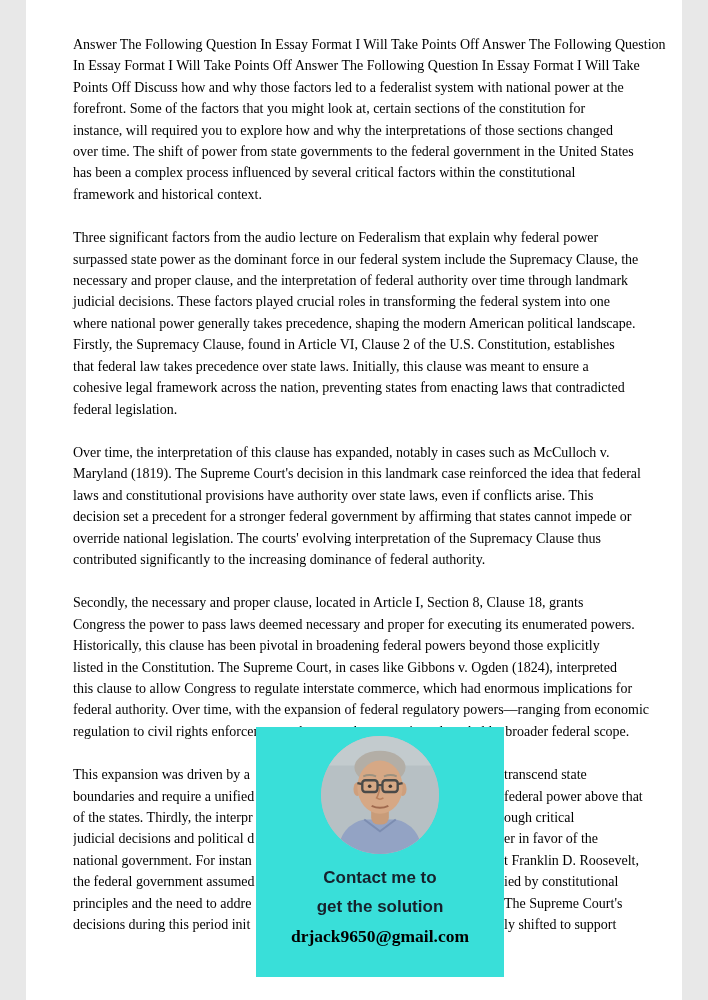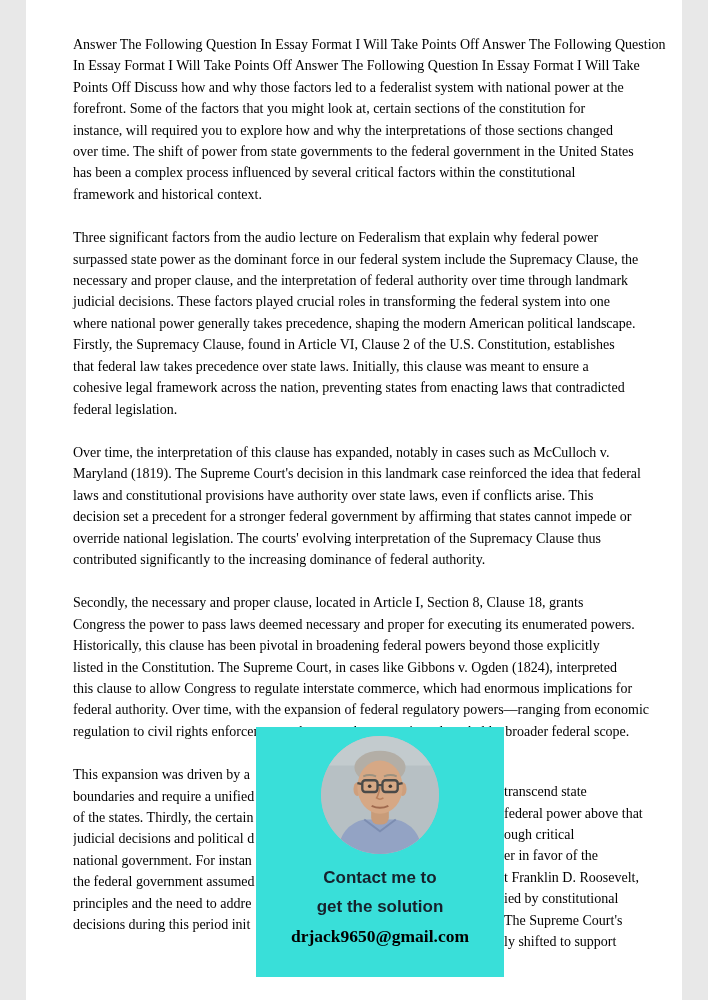--- a/index.html
+++ b/index.html
@@ -33,21 +33,21 @@
     position: absolute;
     left: 0;
     top: 0;
     width: 196px;
     overflow: hidden;
     white-space: pre;
   }
   .frag-right {
     position: absolute;
     left: 431px;
-    top: 17px;
+    top: 0;
     white-space: pre;
   }
   .overlay {
     position: absolute;
     left: 230px;
     top: 727px;
     width: 248px;
     height: 250px;
     background: #39dfd9;
     display: flex;
@@ -116,21 +116,21 @@
     <p>Secondly, the necessary and proper clause, located in Article I, Section 8, Clause 18, grants
 Congress the power to pass laws deemed necessary and proper for executing its enumerated powers.
 Historically, this clause has been pivotal in broadening federal powers beyond those explicitly
 listed in the Constitution. The Supreme Court, in cases like Gibbons v. Ogden (1824), interpreted
 this clause to allow Congress to regulate interstate commerce, which had enormous implications for
 federal authority. Over time, with the expansion of federal regulatory powers—ranging from economic
 regulation to civil rights enforcement—the courts have consistently upheld a broader federal scope.</p>
     <div class="covered-paragraph">
       <div class="frag-left">This expansion was driven by a
 boundaries and require a unified
-of the states. Thirdly, the certain
+of the states. Thirdly, the interpr
 judicial decisions and political d
 national government. For instan
 the federal government assumed
 principles and the need to addre
 decisions during this period init</div>
       <div class="frag-right">transcend state
 federal power above that
 ough critical
 er in favor of the
 t Franklin D. Roosevelt,

